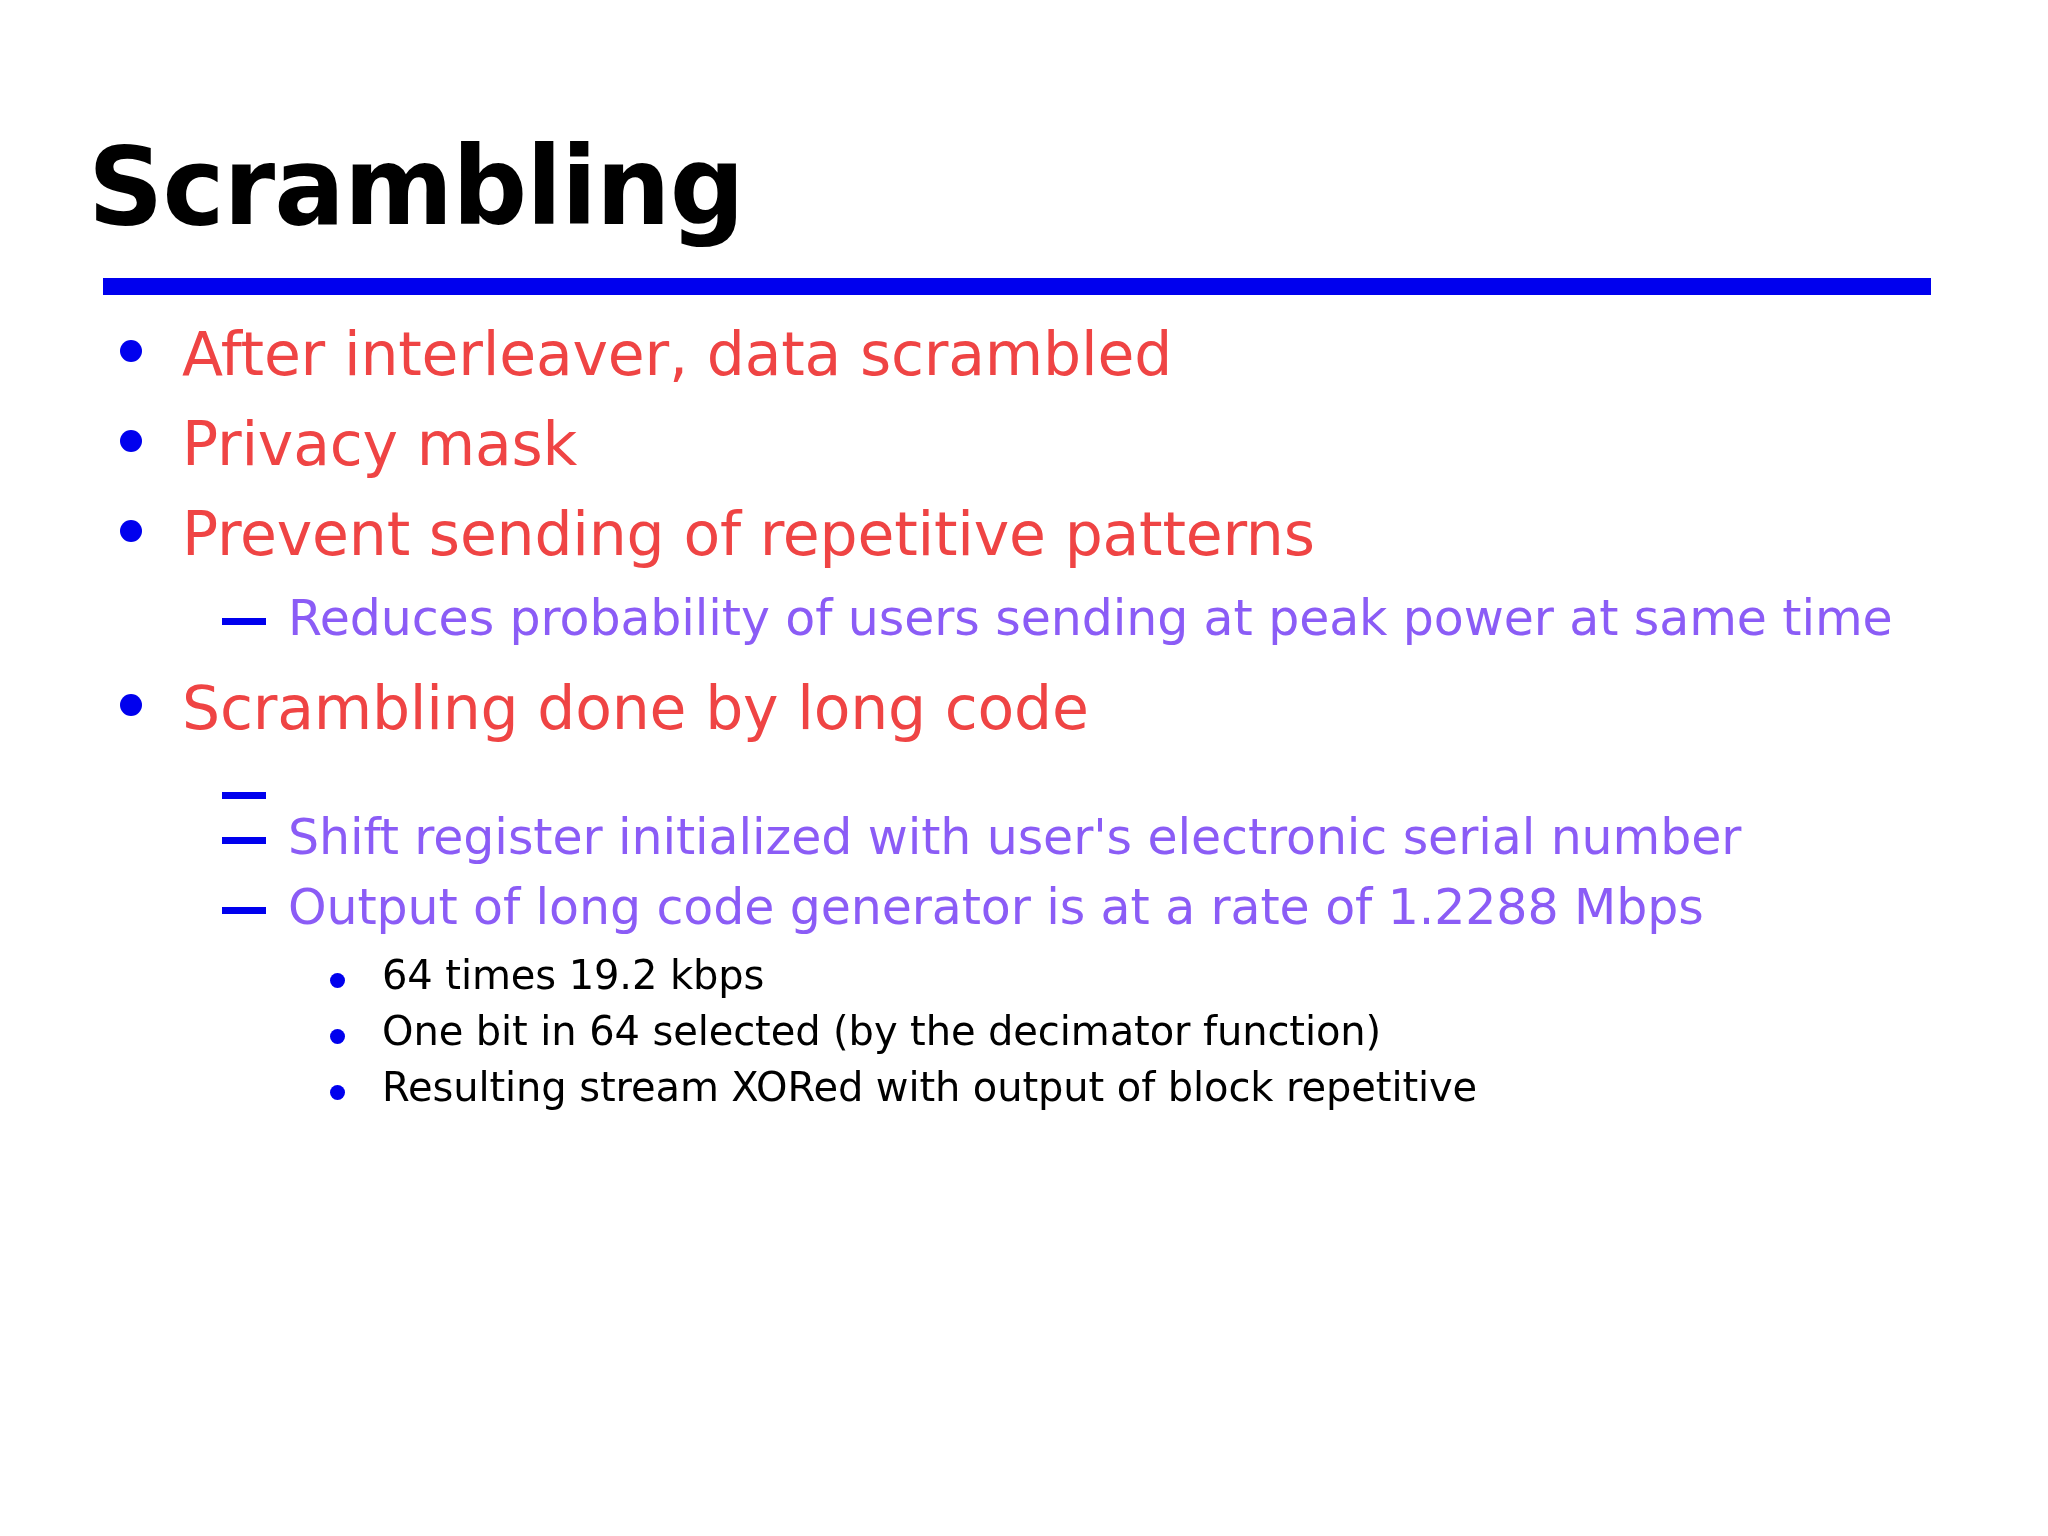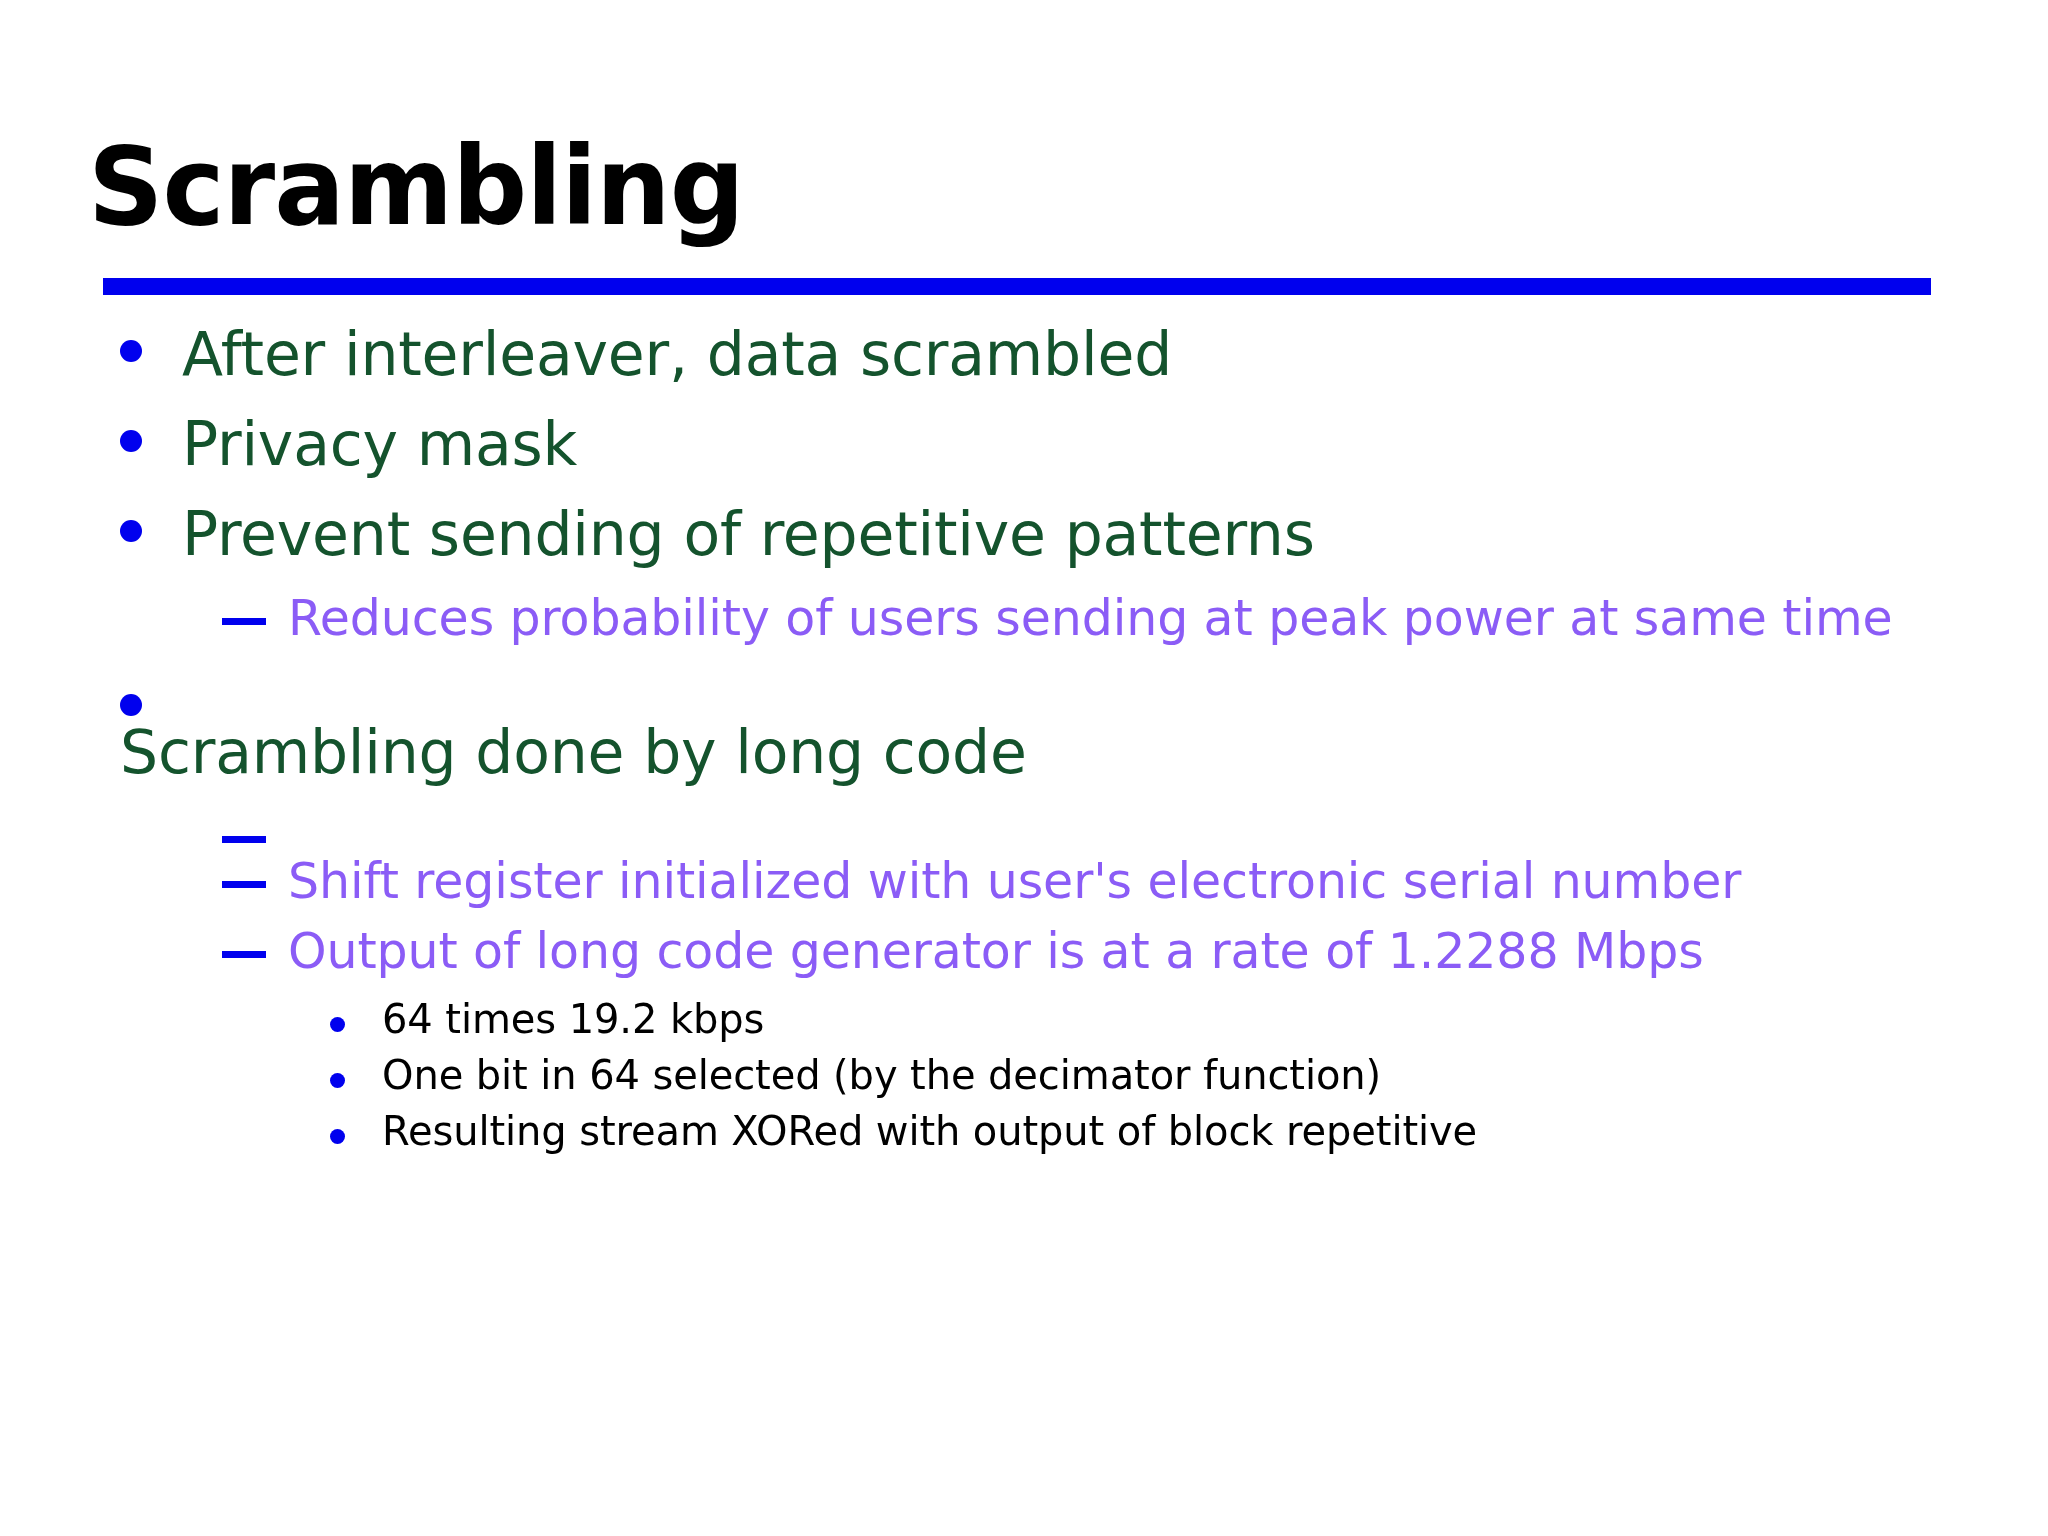--- a/index.html
+++ b/index.html
@@ -81,21 +81,21 @@
   .dot-lg {
     width: 22px;
     height: 22px;
     border-radius: 50%;
     background: #0000EE;
     display: block;
   }
   .lvl1 .text {
     font-size: 60px;
     line-height: 1.20;
-    color: #14532d;
+    color: #ef4444;
     letter-spacing: -0.2px;
   }
 
   
   .lvl2 {
     padding-left: 222px;
     margin-bottom: 8px;
   }
   .lvl2 .marker {
     flex: 0 0 auto;
@@ -139,21 +139,21 @@
     background: #0000EE;
     display: block;
   }
   .lvl3 .text {
     font-size: 40px;
     line-height: 1.26;
     color: #000000;
     letter-spacing: -0.1px;
   }
 
-  .gap-before { margin-top: 22px; flex-direction: column; }
+  .gap-before { margin-top: 22px; }
   .gap-sm     { margin-top: 10px; }
 </style>
 </head>
 <body>
 
 <div class="slide">
 
   <div class="title-block">
     <h1 class="slide-title">Scrambling</h1>
   </div>

